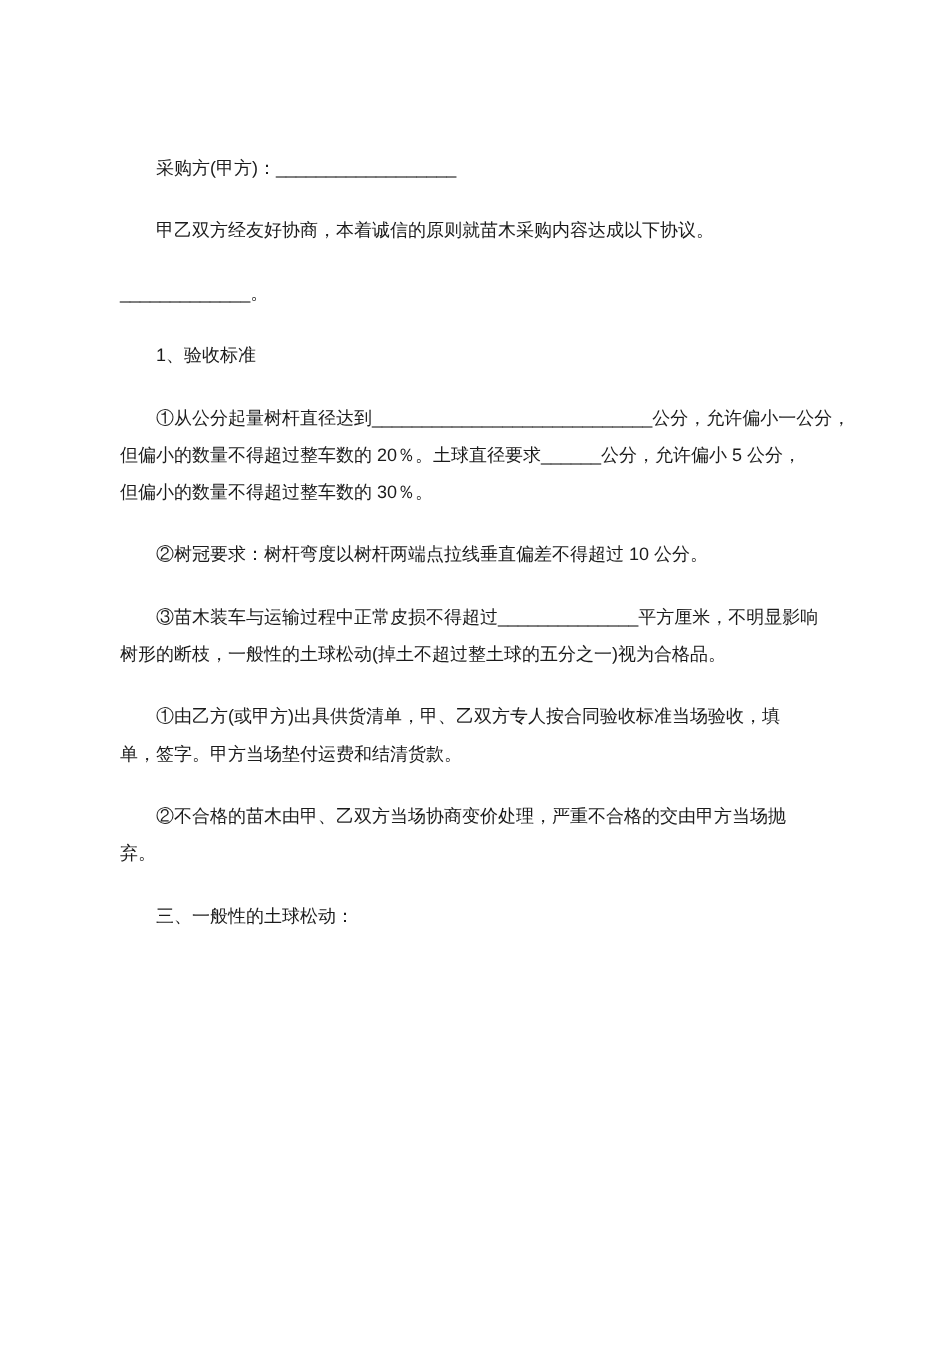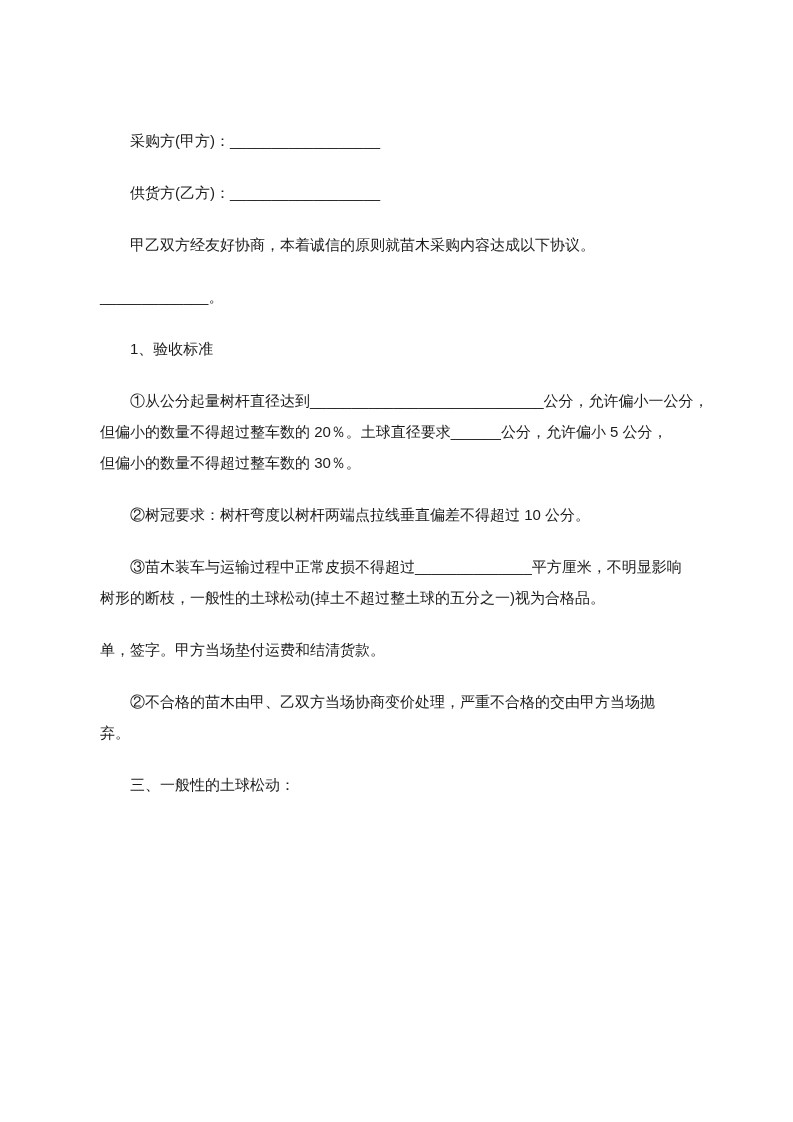--- a/index.html
+++ b/index.html
@@ -35,23 +35,20 @@
 </style>
 </head>
 <body>
 
 <div class="page">
 
   <div class="para">
     <div class="line indent">采购方(甲方)：__________________</div>
   </div>
 
-  <div class="para">
-    <div class="line indent">供货方(乙方)：__________________</div>
-  </div>
 
   <div class="para">
     <div class="line indent">甲乙双方经友好协商，本着诚信的原则就苗木采购内容达成以下协议。</div>
   </div>
 
   <div class="para">
     <div class="line">_____________。</div>
   </div>
 
 
@@ -69,20 +66,21 @@
     <div class="line indent">②树冠要求：树杆弯度以树杆两端点拉线垂直偏差不得超过 10 公分。</div>
   </div>
 
   <div class="para">
     <div class="line indent">③苗木装车与运输过程中正常皮损不得超过______________平方厘米，不明显影响</div>
     <div class="line">树形的断枝，一般性的土球松动(掉土不超过整土球的五分之一)视为合格品。</div>
   </div>
 
 
   <div class="para">
+    <div class="line indent">①由乙方(或甲方)出具供货清单，甲、乙双方专人按合同验收标准当场验收，填</div>
     <div class="line">单，签字。甲方当场垫付运费和结清货款。</div>
   </div>
 
   <div class="para">
     <div class="line indent">②不合格的苗木由甲、乙双方当场协商变价处理，严重不合格的交由甲方当场抛</div>
     <div class="line">弃。</div>
   </div>
 
   <div class="para">
     <div class="line indent">三、一般性的土球松动：</div>

